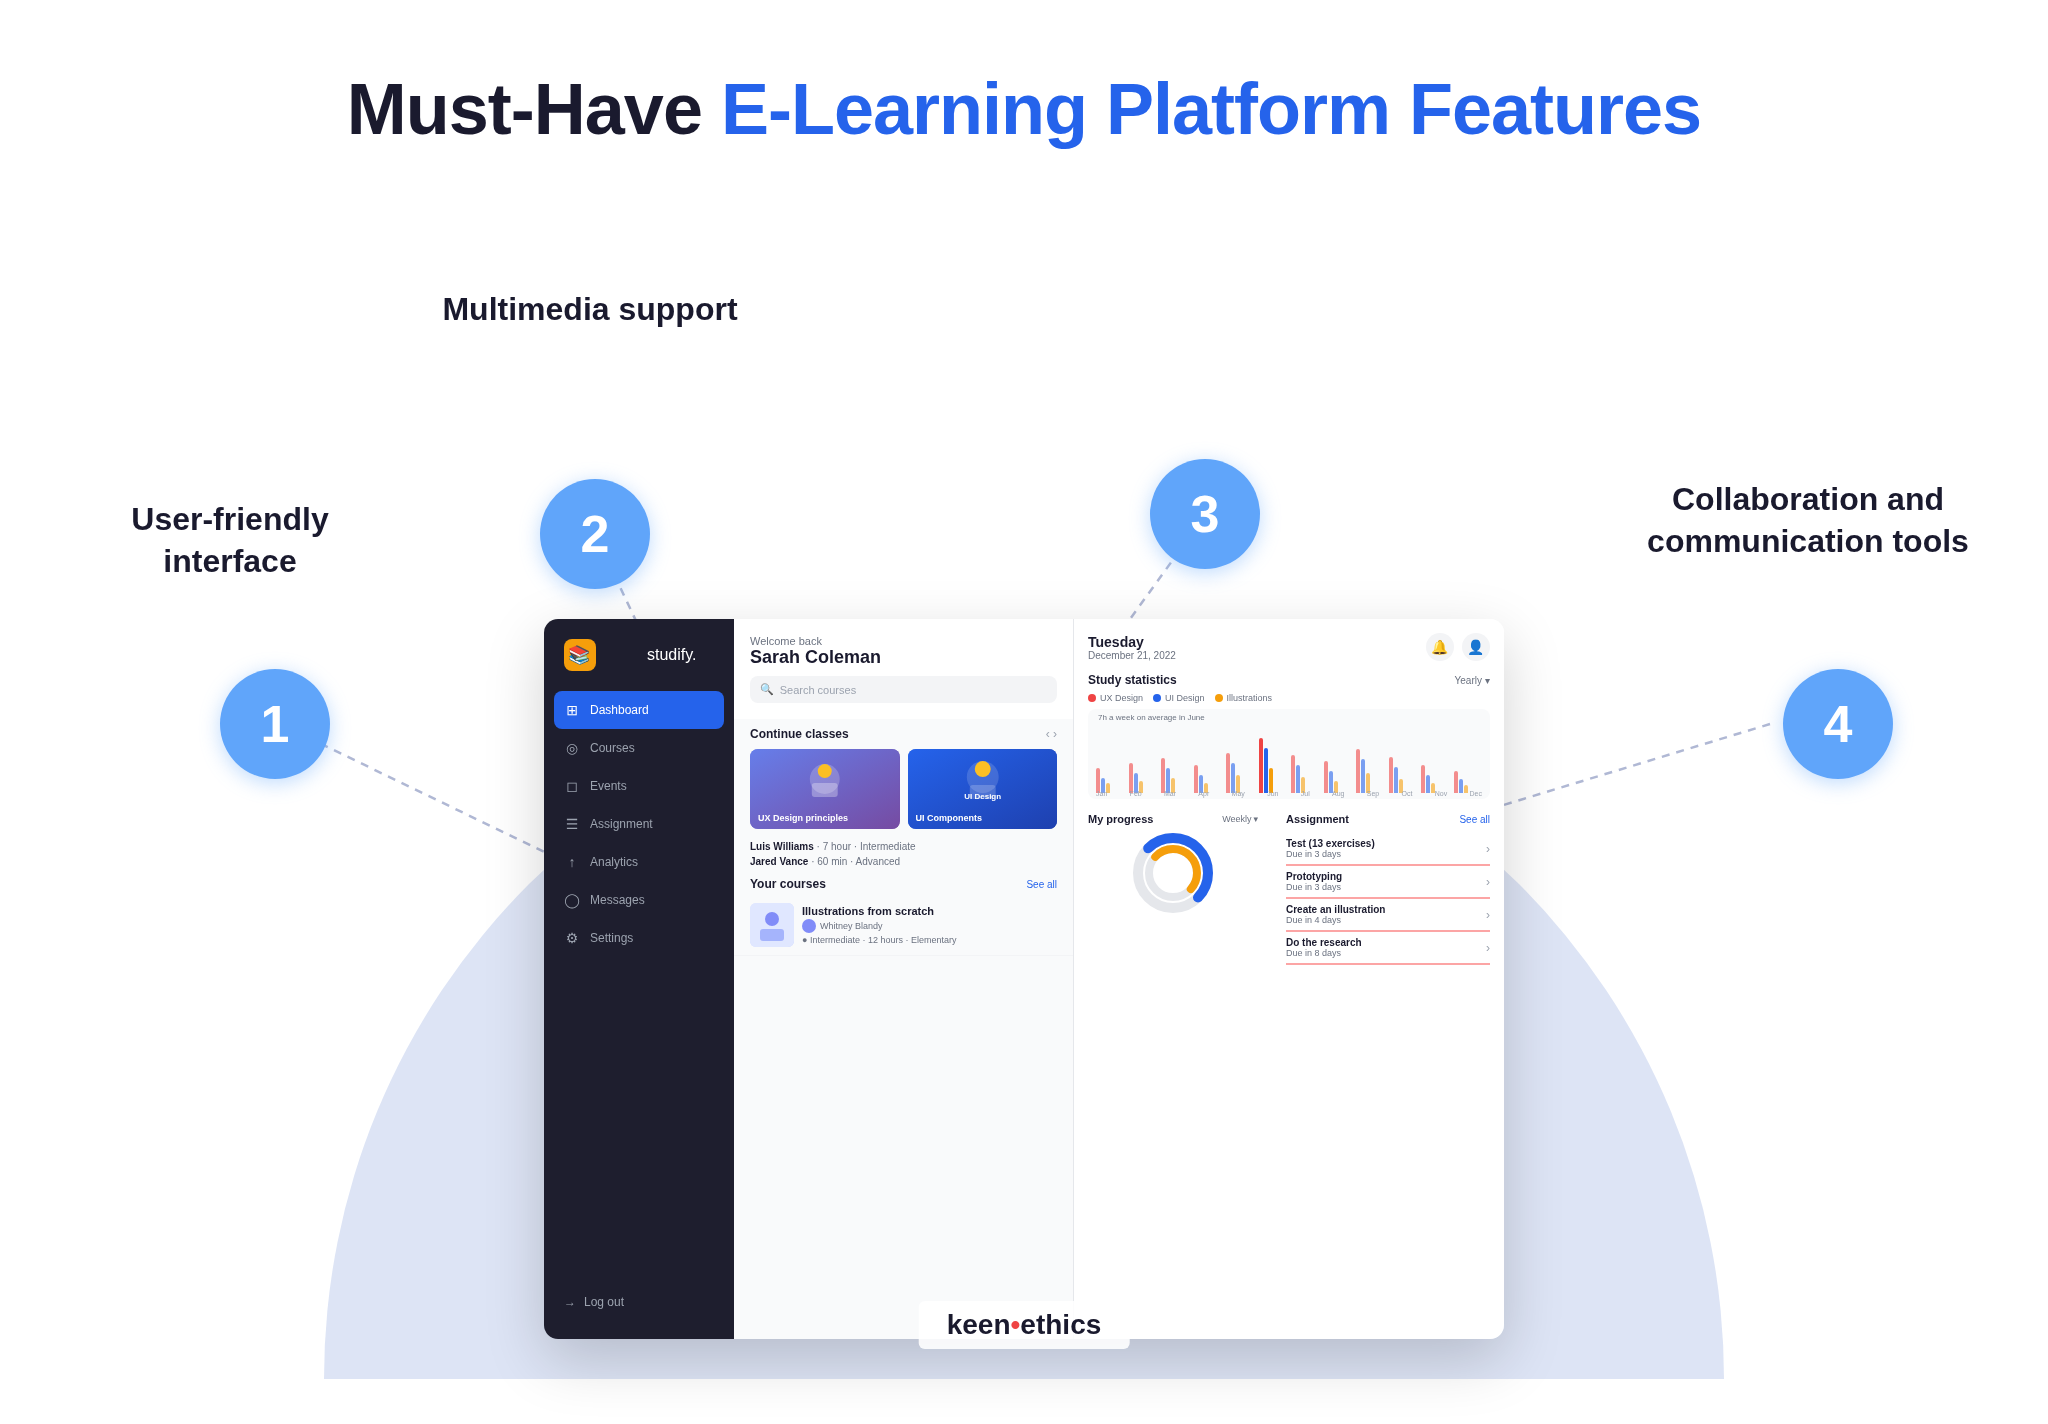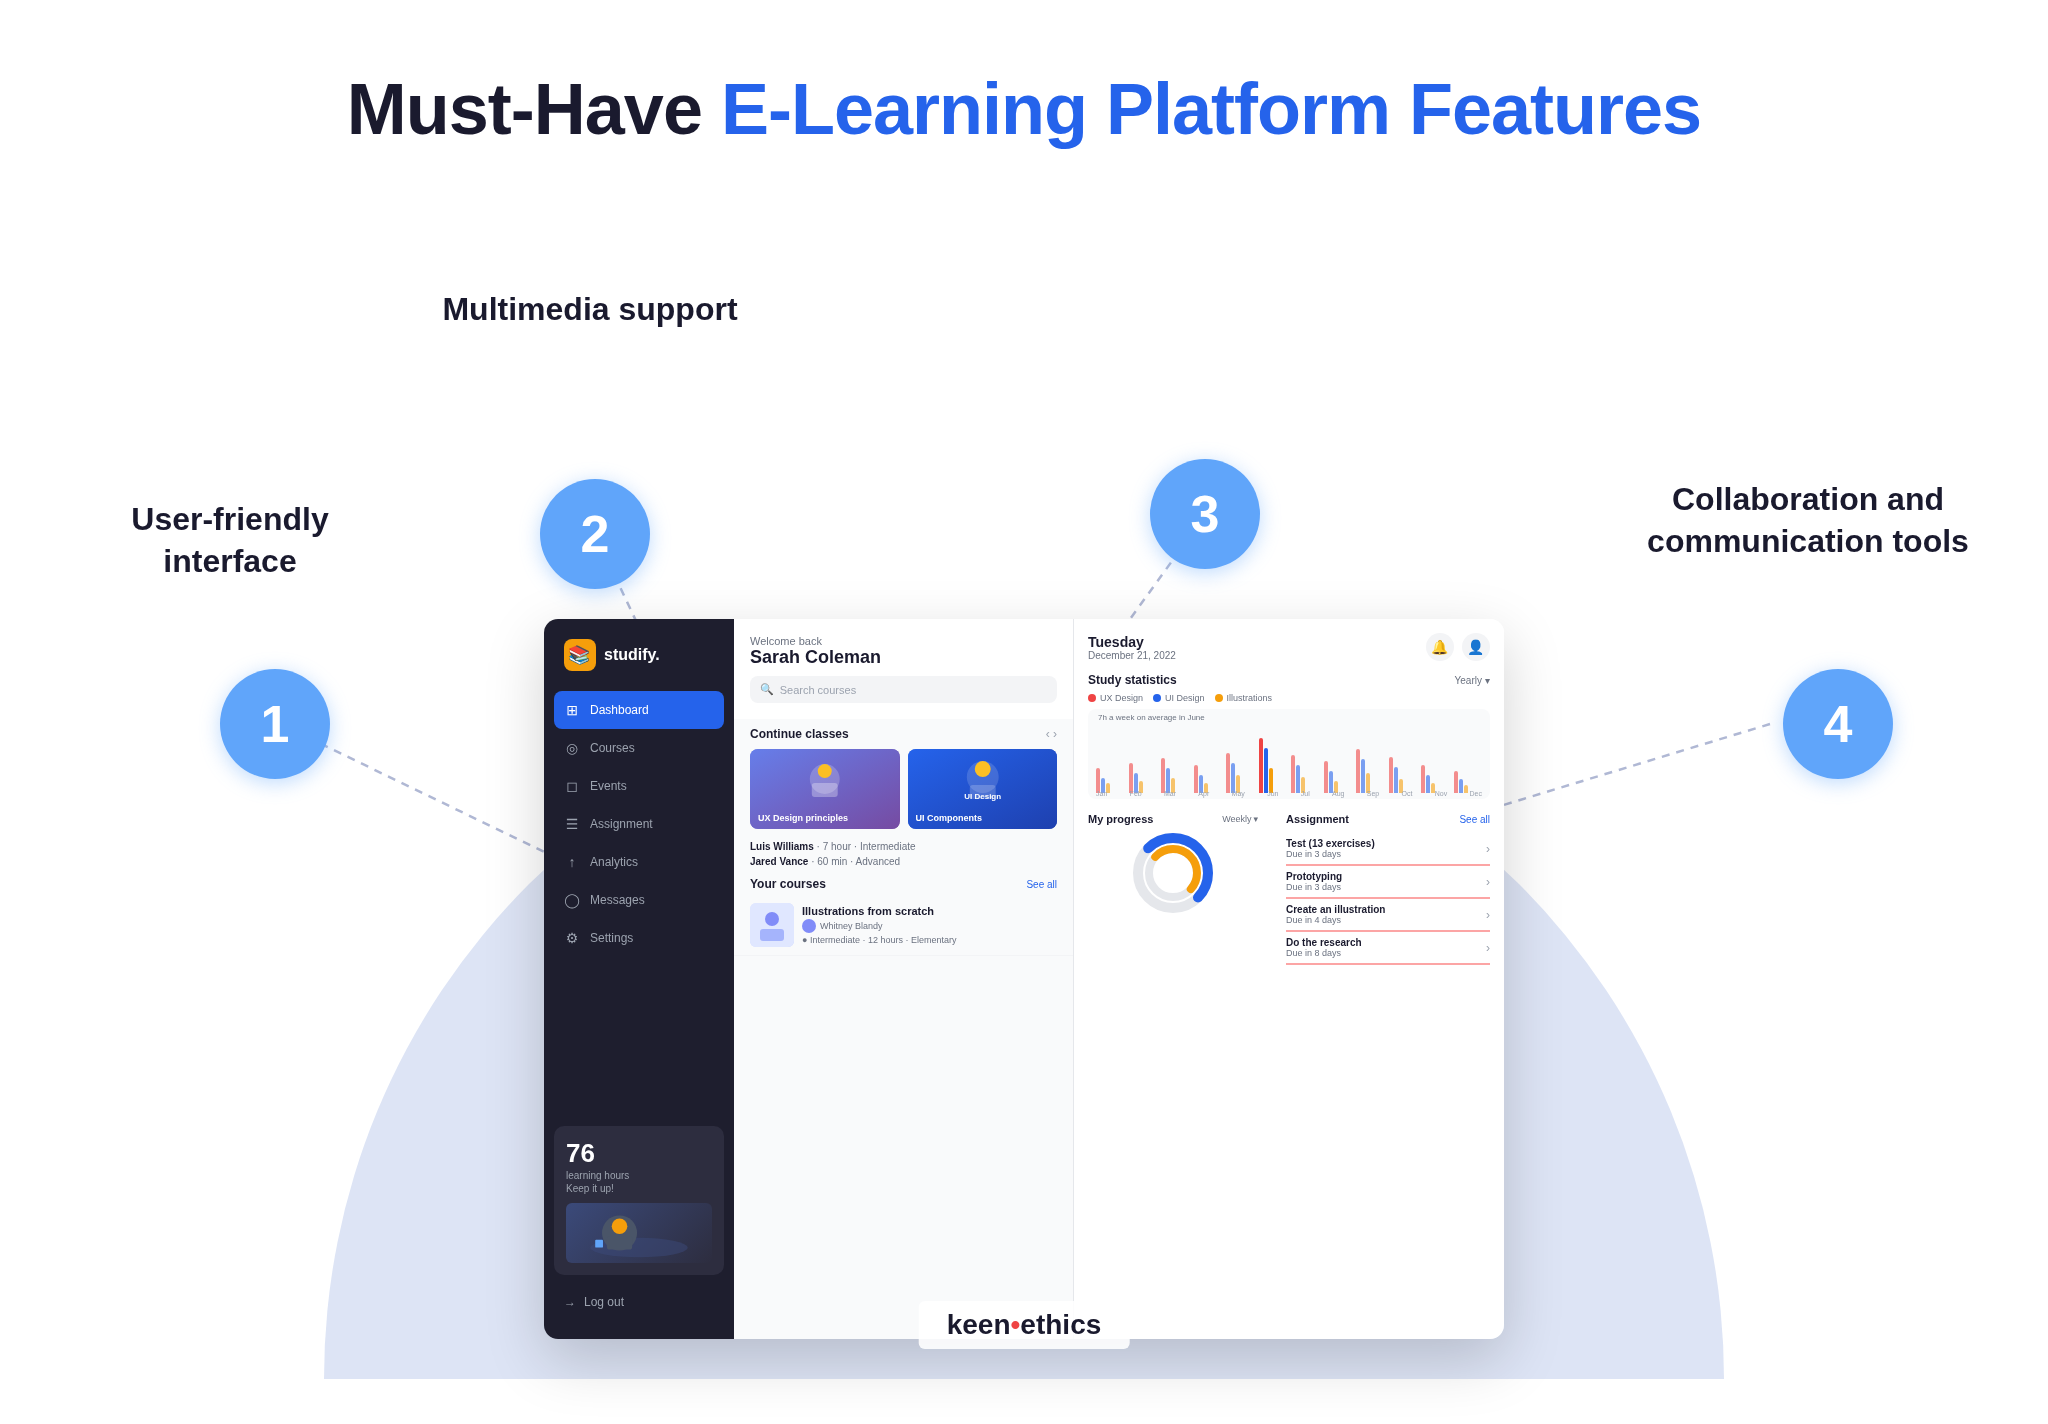--- a/index.html
+++ b/index.html
@@ -143,21 +143,22 @@
       border-radius: 8px;
       display: flex;
       align-items: center;
       justify-content: center;
       font-size: 18px;
     }
 
     .logo-text {
       color: #fff;
       font-size: 16px;
-      font-weight: 700;
+      font-weight: 400;
+      margin-left: 43px;
     }
 
     .sidebar-nav {
       display: flex;
       flex-direction: column;
       flex: 1;
     }
 
     .nav-item {
       display: flex;
@@ -607,33 +608,20 @@
             <span class="nav-icon">↑</span>
             <span>Analytics</span>
           </div>
           <div class="nav-item">
             <span class="nav-icon">◯</span>
             <span>Messages</span>
           </div>
           <div class="nav-item">
             <span class="nav-icon">⚙</span>
             <span>Settings</span>
-          </div>
-        </div>
-        <div class="sidebar-stats-box">
-          <div class="stats-number">76</div>
-          <div class="stats-label">learning hours<br>Keep it up!</div>
-          <div class="stats-illustration">
-            <svg width="150" height="50" viewBox="0 0 150 50">
-              <ellipse cx="75" cy="40" rx="50" ry="10" fill="#3b4a7a" opacity="0.5"></ellipse>
-              <circle cx="55" cy="25" r="18" fill="#4a5568"></circle>
-              <circle cx="55" cy="18" r="8" fill="#f59e0b"></circle>
-              <rect x="42" y="28" width="26" height="14" rx="3" fill="#4a5568"></rect>
-              <rect x="30" y="32" width="8" height="8" rx="1" fill="#60a5fa"></rect>
-            </svg>
           </div>
         </div>
         <div class="sidebar-footer">
           <span>→</span>
           <span>Log out</span>
         </div>
       </div>
 
       <div class="content-panels">
 

